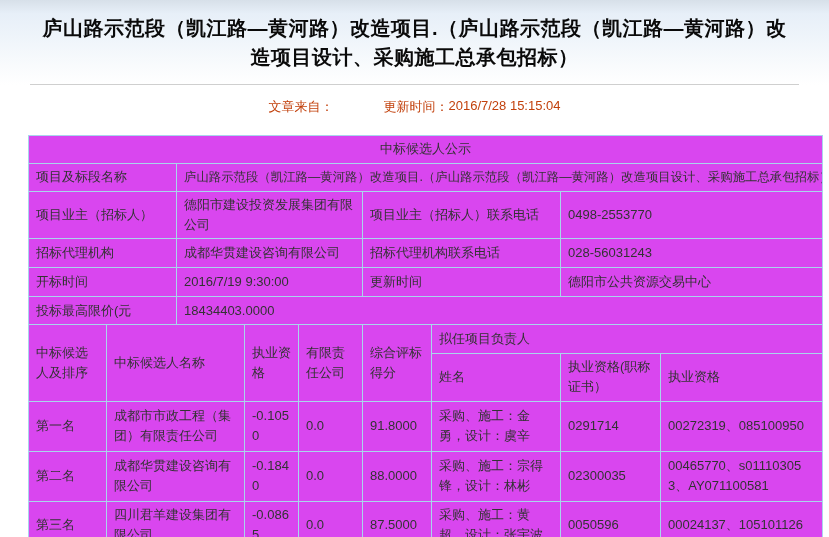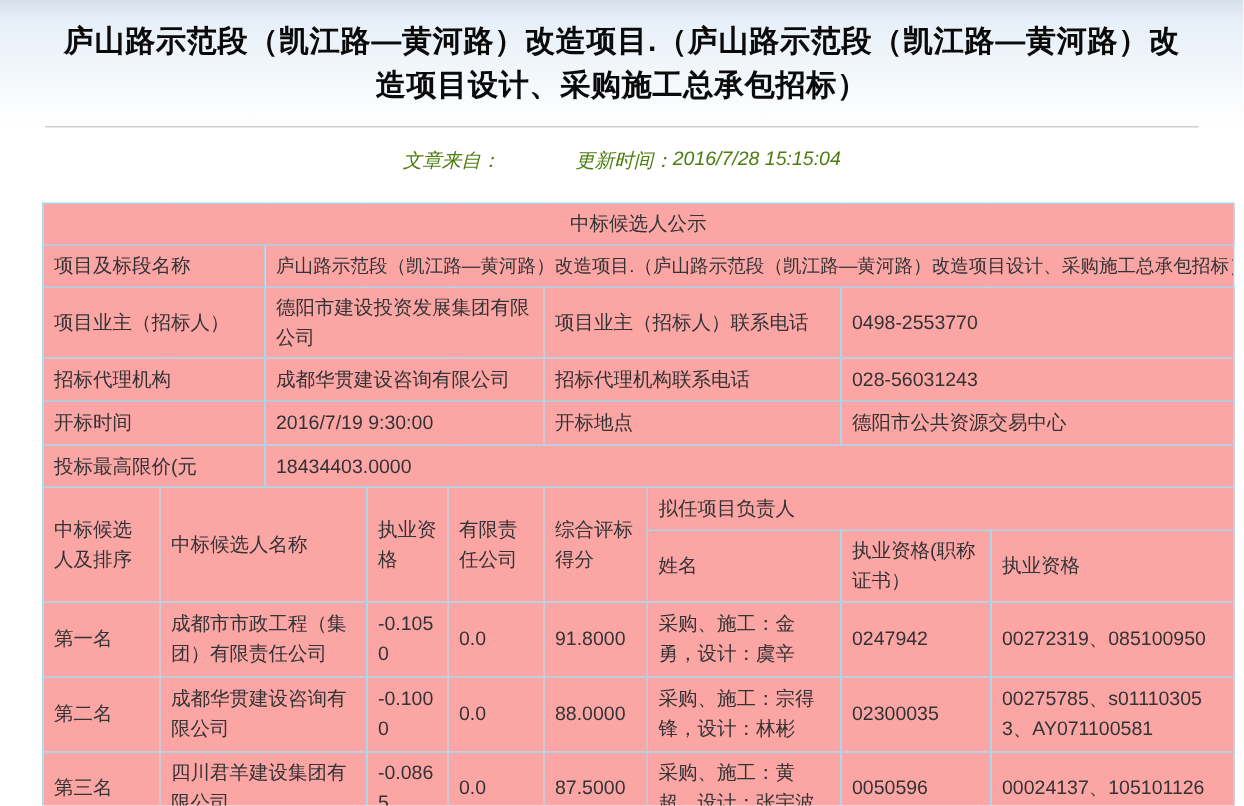--- a/index.html
+++ b/index.html
@@ -32,41 +32,40 @@
     background: #cfcfcf;
   }
   
   .meta {
     height: 50px;
     display: flex;
     justify-content: center;
     align-items: flex-start;
     padding-top: 13px;
     font-size: 13px;
-    color: #4d7c0f;
-    font-style: italic;
+    color: #c2410c;
   }
   .meta-item { display: inline-flex; }
   .meta-gap { width: 50px; }
   
   table.bid {
     border-collapse: collapse;
     table-layout: fixed;
     margin-left: 28px;
     width: 794px;
     font-size: 13px;
     color: #333333;
   }
   table.bid td {
     border: 1px solid #a9d5ec;
     padding: 3px 7px;
     vertical-align: middle;
     line-height: 1.55;
     word-break: break-all;
-    background: #fca5a5;
+    background: #d946ef;
   }
   td.t-center { text-align: center; }
   td.nowrap {
     white-space: nowrap;
     overflow: hidden;
     font-size: 12.4px;
   }
 </style>
 </head>
 <body>
@@ -117,21 +116,21 @@
   <tr style="height:29px">
     <td colspan="2">招标代理机构</td>
     <td colspan="3">成都华贯建设咨询有限公司</td>
     <td colspan="2">招标代理机构联系电话</td>
     <td colspan="2">028-56031243</td>
   </tr>
 
   <tr style="height:29px">
     <td colspan="2">开标时间</td>
     <td colspan="3">2016/7/19 9:30:00</td>
-    <td colspan="2">开标地点</td>
+    <td colspan="2">更新时间</td>
     <td colspan="2">德阳市公共资源交易中心</td>
   </tr>
 
   <tr style="height:28px">
     <td colspan="2">投标最高限价(元</td>
     <td colspan="7">18434403.0000</td>
   </tr>
 
   <tr style="height:29px">
     <td rowspan="2">中标候选人及排序</td>
@@ -147,33 +146,33 @@
     <td>执业资格</td>
   </tr>
 
   <tr style="height:50px">
     <td>第一名</td>
     <td colspan="2">成都市市政工程（集团）有限责任公司</td>
     <td>-0.1050</td>
     <td>0.0</td>
     <td>91.8000</td>
     <td>采购、施工：金勇，设计：虞辛</td>
-    <td>0247942</td>
+    <td>0291714</td>
     <td>00272319、085100950</td>
   </tr>
 
   <tr style="height:50px">
     <td>第二名</td>
     <td colspan="2">成都华贯建设咨询有限公司</td>
-    <td>-0.1000</td>
+    <td>-0.1840</td>
     <td>0.0</td>
     <td>88.0000</td>
     <td>采购、施工：宗得锋，设计：林彬</td>
     <td>02300035</td>
-    <td>00275785、s011103053、AY071100581</td>
+    <td>00465770、s011103053、AY071100581</td>
   </tr>
 
   <tr style="height:43px">
     <td>第三名</td>
     <td colspan="2">四川君羊建设集团有限公司</td>
     <td>-0.0865</td>
     <td>0.0</td>
     <td>87.5000</td>
     <td>采购、施工：黄超，设计：张宇波</td>
     <td>0050596</td>

